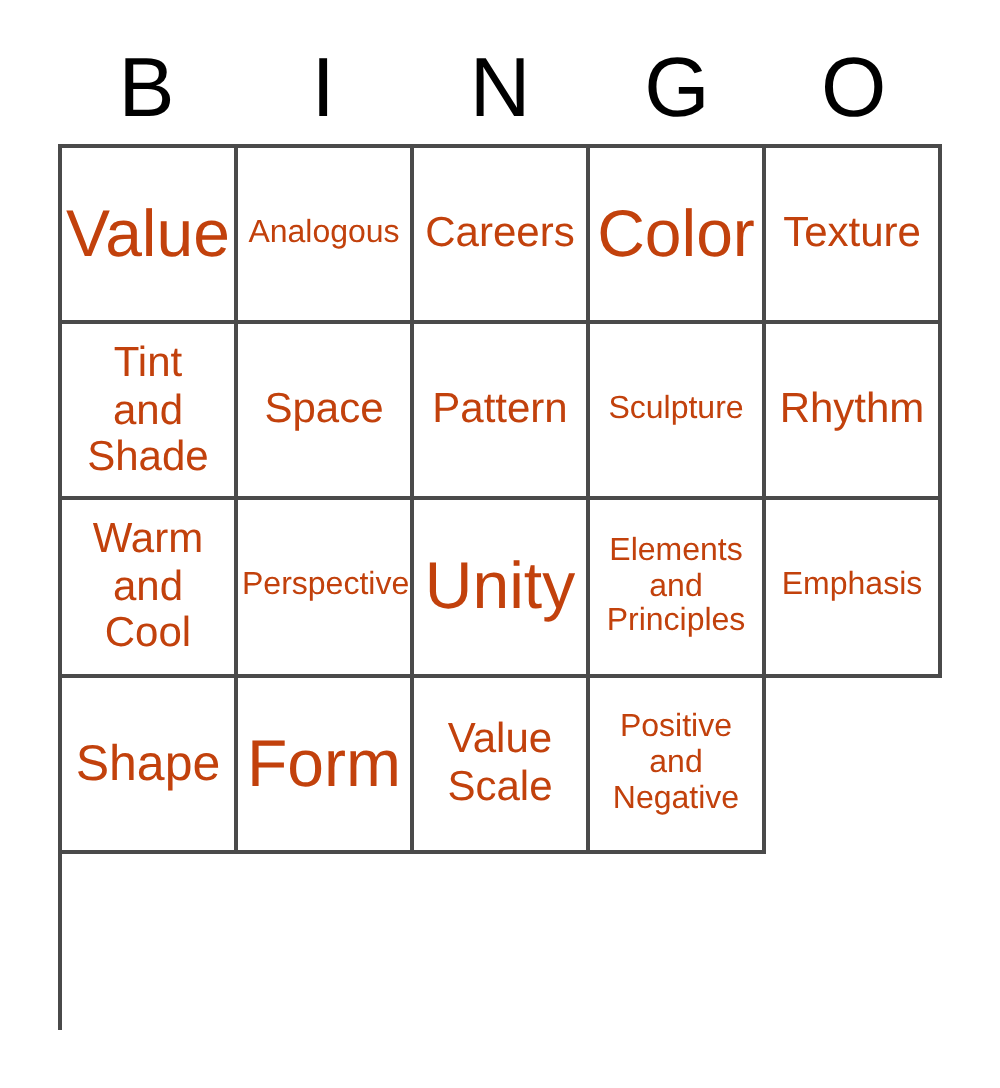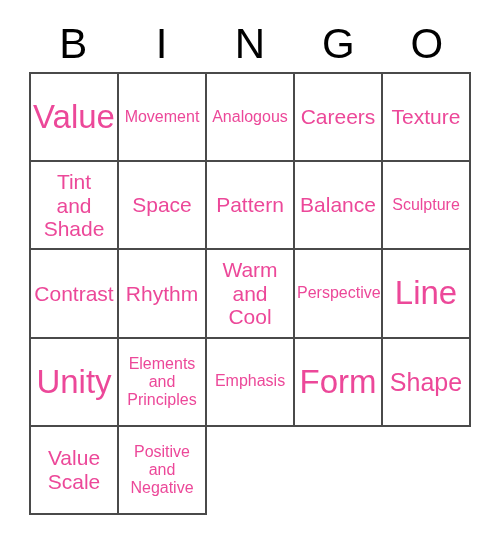--- a/index.html
+++ b/index.html
@@ -64,21 +64,21 @@
     justify-content: center;
     text-align: center;
     padding: 1px 2px;
     overflow: hidden;
     background: #ffffff;
   }
   .cell-text {
     display: block;
     width: 100%;
     line-height: 1.04;
-    color: #ec4899;
+    color: #c2410c;
     white-space: pre-line;
   }
   
   .fs-xxl .cell-text { font-size: 33px; }
   .fs-xl  .cell-text { font-size: 21px; }
   .fs-lg  .cell-text { font-size: 25px; }
   .fs-md  .cell-text { font-size: 21px; }
   .fs-sm  .cell-text { font-size: 16px; }
   .fs-xs  .cell-text { font-size: 13.5px; }
   
@@ -95,85 +95,76 @@
     <div class="header-letter">N</div>
     <div class="header-letter">G</div>
     <div class="header-letter">O</div>
   </div>
 
   <div class="grid">
     <div class="cell fs-xxl">
         <span class="cell-text">Value</span>
       </div>
     <div class="cell fs-sm">
-        <span class="cell-text">Movement</span>
-      </div>
-    <div class="cell fs-sm">
         <span class="cell-text">Analogous</span>
       </div>
     <div class="cell fs-md">
         <span class="cell-text">Careers</span>
+      </div>
+    <div class="cell fs-xxl">
+        <span class="cell-text">Color</span>
       </div>
 
     <div class="cell fs-md">
         <span class="cell-text">Texture</span>
       </div>
     <div class="cell fs-md multiline">
         <span class="cell-text">Tint
 and
 Shade</span>
       </div>
     <div class="cell fs-xl">
         <span class="cell-text">Space</span>
       </div>
     <div class="cell fs-xl">
         <span class="cell-text">Pattern</span>
       </div>
 
-    <div class="cell fs-md">
-        <span class="cell-text">Balance</span>
-      </div>
     <div class="cell fs-sm">
         <span class="cell-text">Sculpture</span>
-      </div>
-    <div class="cell fs-md">
-        <span class="cell-text">Contrast</span>
       </div>
     <div class="cell fs-xl">
         <span class="cell-text">Rhythm</span>
       </div>
     <div class="cell fs-md multiline">
         <span class="cell-text">Warm
 and
 Cool</span>
       </div>
 
     <div class="cell fs-sm">
         <span class="cell-text">Perspective</span>
       </div>
     <div class="cell fs-xxl">
-        <span class="cell-text">Line</span>
-      </div>
-    <div class="cell fs-xxl">
         <span class="cell-text">Unity</span>
       </div>
     <div class="cell fs-sm multiline">
         <span class="cell-text">Elements
 and
 Principles</span>
       </div>
     <div class="cell fs-sm">
         <span class="cell-text">Emphasis</span>
       </div>
 
+    <div class="cell fs-lg">
+        <span class="cell-text">Shape</span>
+      </div>
     <div class="cell fs-xxl">
         <span class="cell-text">Form</span>
-      </div>
-    <div class="cell fs-lg">
-        <span class="cell-text">Shape</span>
       </div>
     <div class="cell fs-xl multiline">
         <span class="cell-text">Value
 Scale</span>
       </div>
     <div class="cell fs-sm multiline">
         <span class="cell-text">Positive
 and
 Negative</span>
       </div>

